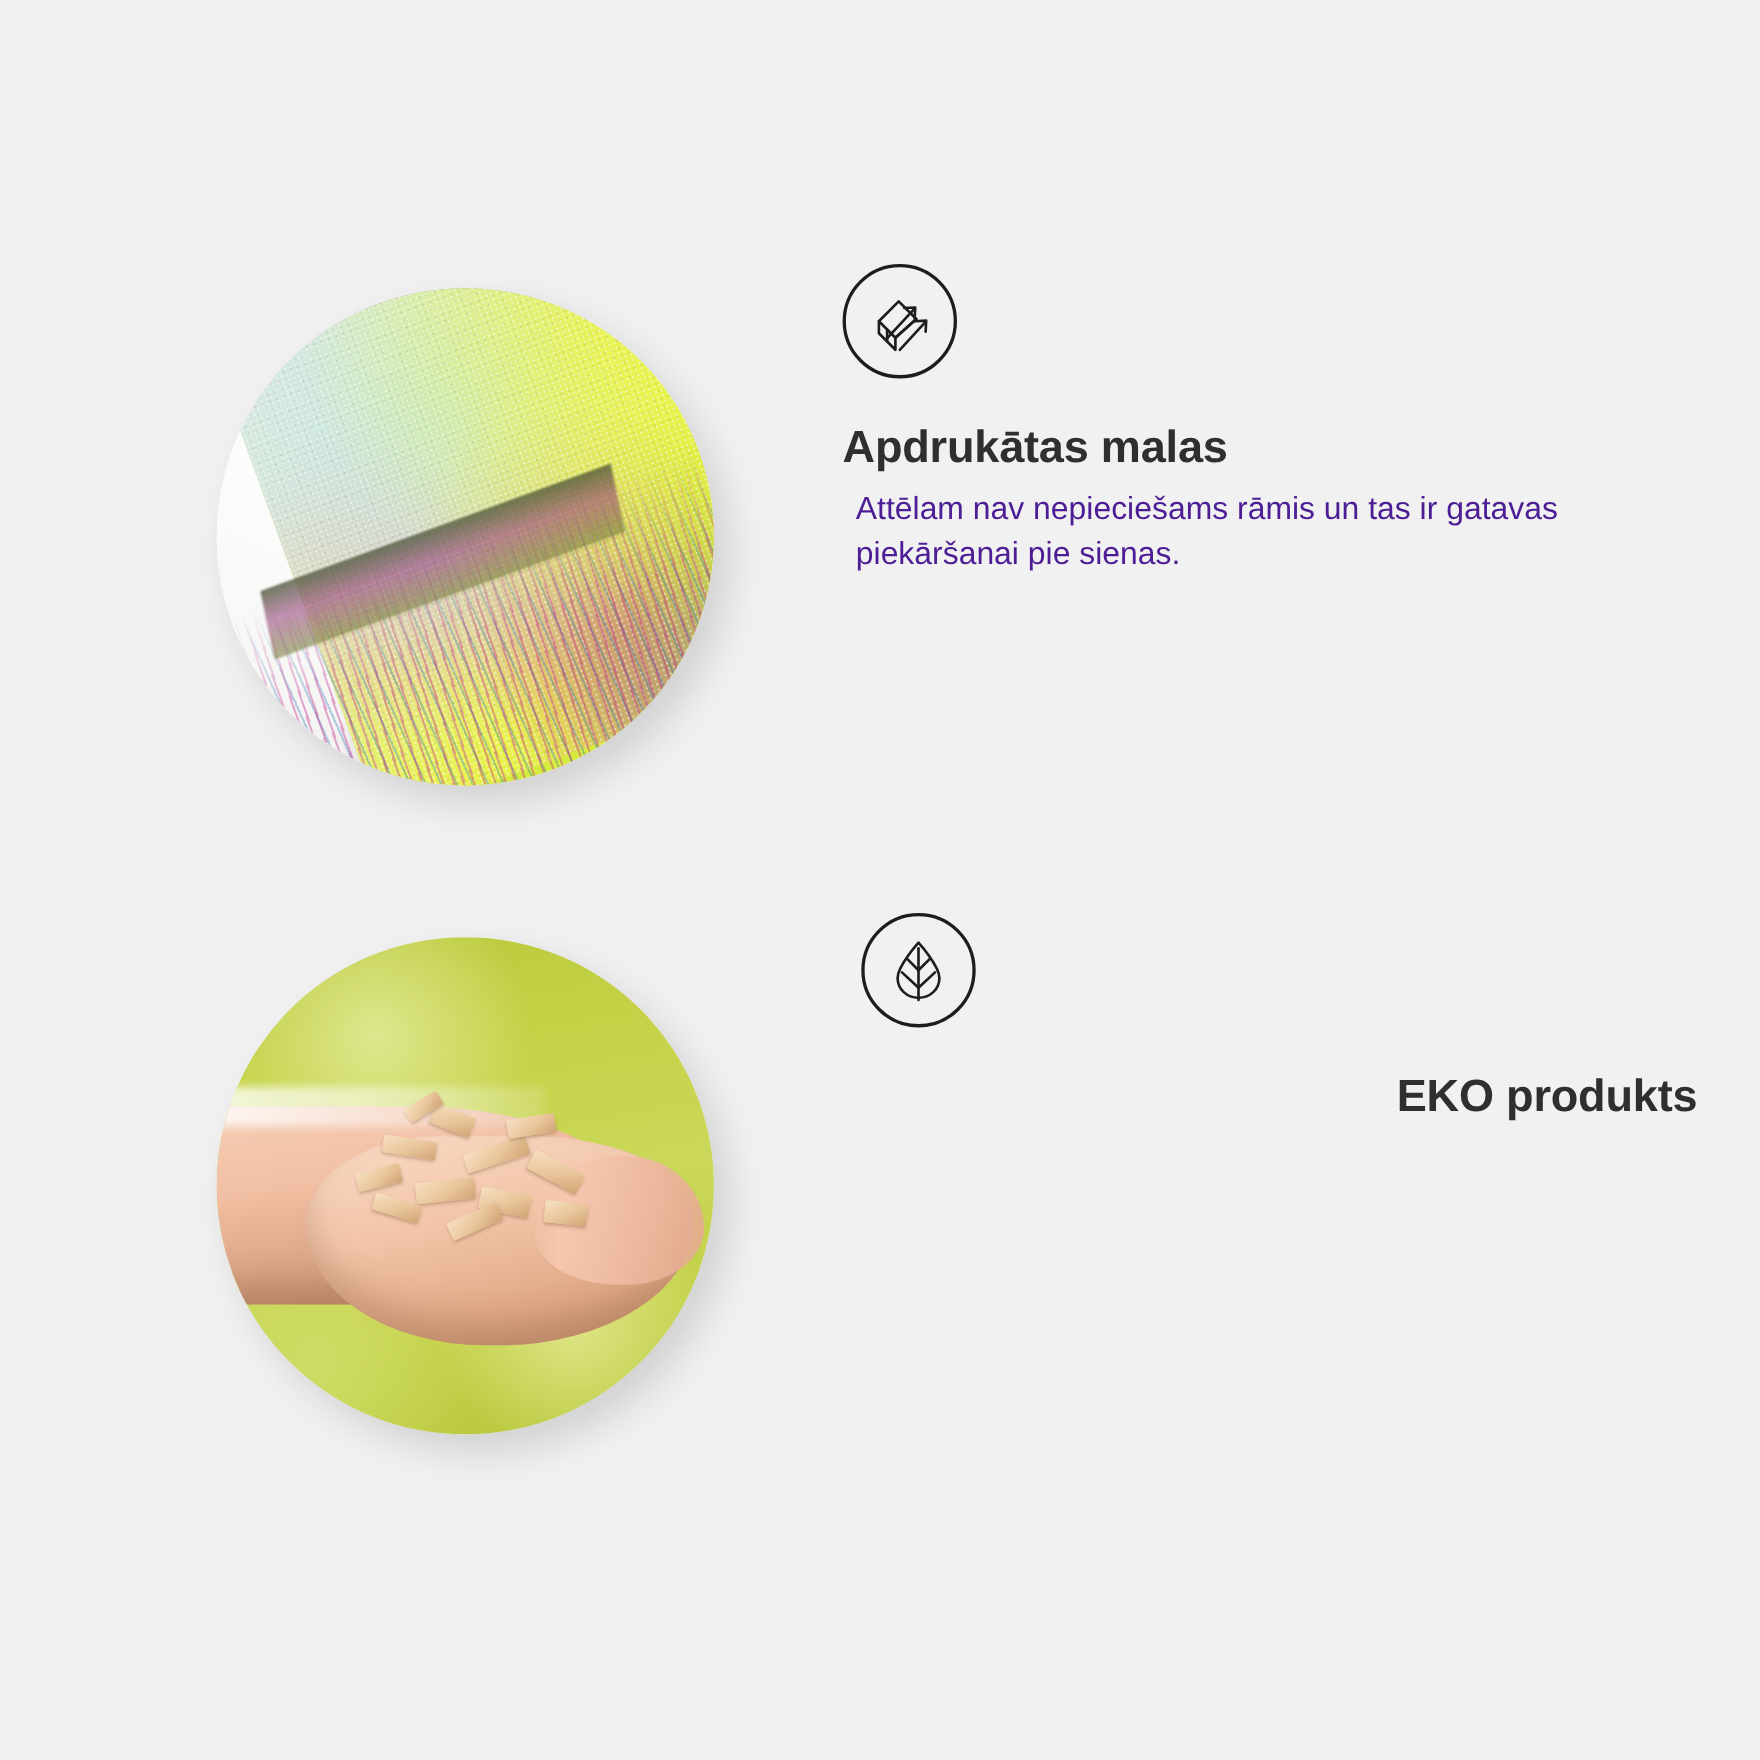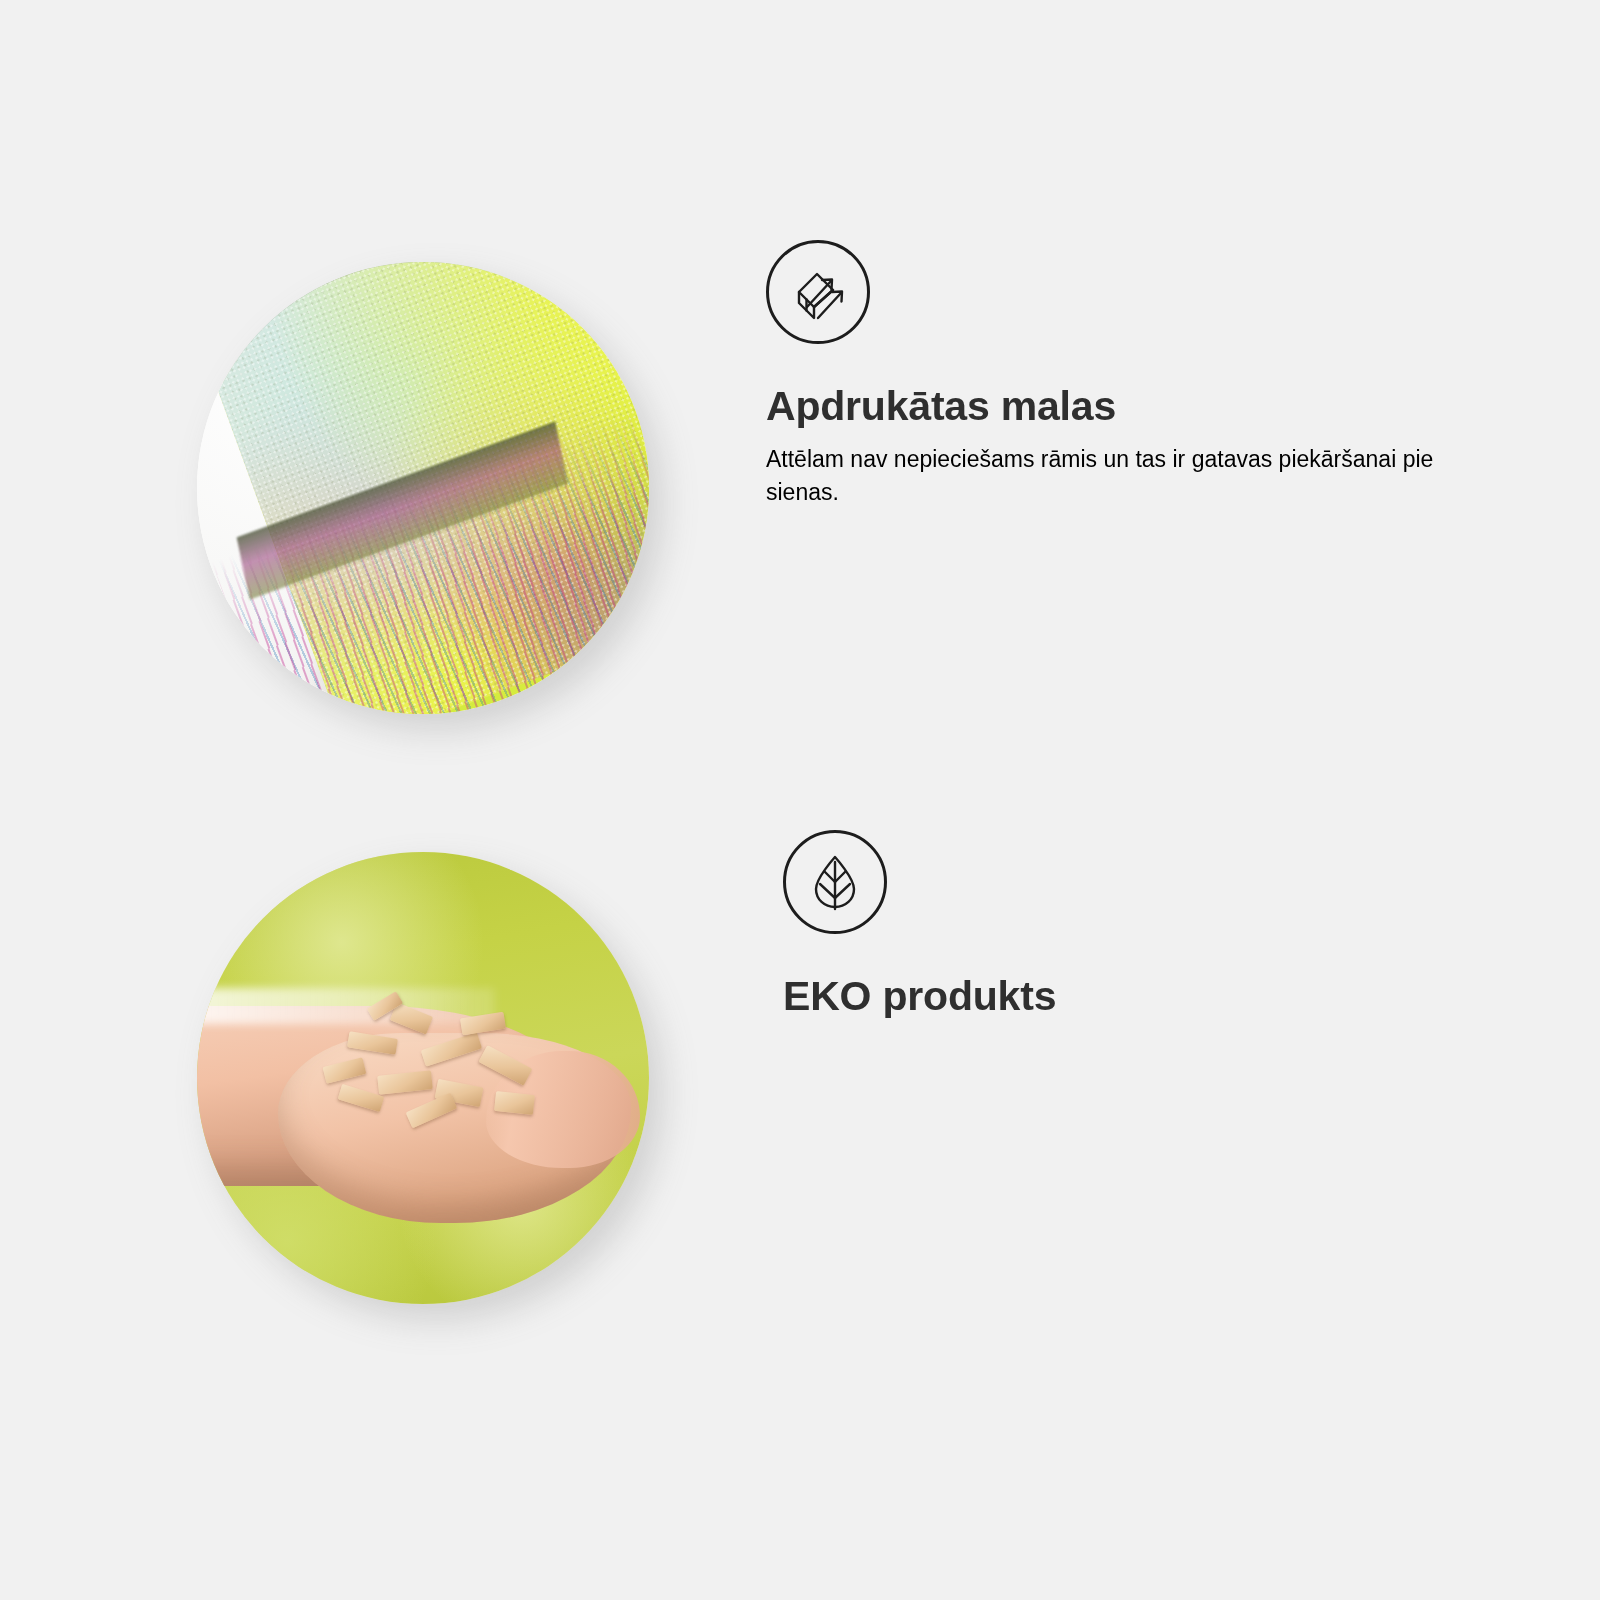--- a/index.html
+++ b/index.html
@@ -201,21 +201,21 @@
     filter: blur(4px);
   }
 
   
   .text-col {
     position: absolute;
     left: 766px;
     top: 0;
     width: 760px;
   }
-  .text-col-2 { left: 783px; }
+  .text-col-2 { left: 783px; text-align: right; }
 
   .icon-badge {
     width: 104px;
     height: 104px;
     border-radius: 50%;
     border: 3px solid #1d1d1d;
     box-sizing: border-box;
     display: flex;
     align-items: center;
     justify-content: center;
@@ -225,25 +225,25 @@
 
   .feature-title {
     font-size: 41px;
     font-weight: 700;
     color: #2f2f2f;
     letter-spacing: -0.2px;
     margin: 0 0 14px 0;
     line-height: 1.1;
   }
   .feature-desc {
-    font-size: 23px;
+    font-size: 29px;
     font-weight: 400;
-    color: #000000;
+    color: #4c1d95;
     line-height: 1.42;
-    margin: 0;
+    margin: 12px;
     max-width: 710px;
   }
 </style>
 </head>
 <body>
 
 <div class="page">
 
   <section class="feature feature-1">
 

